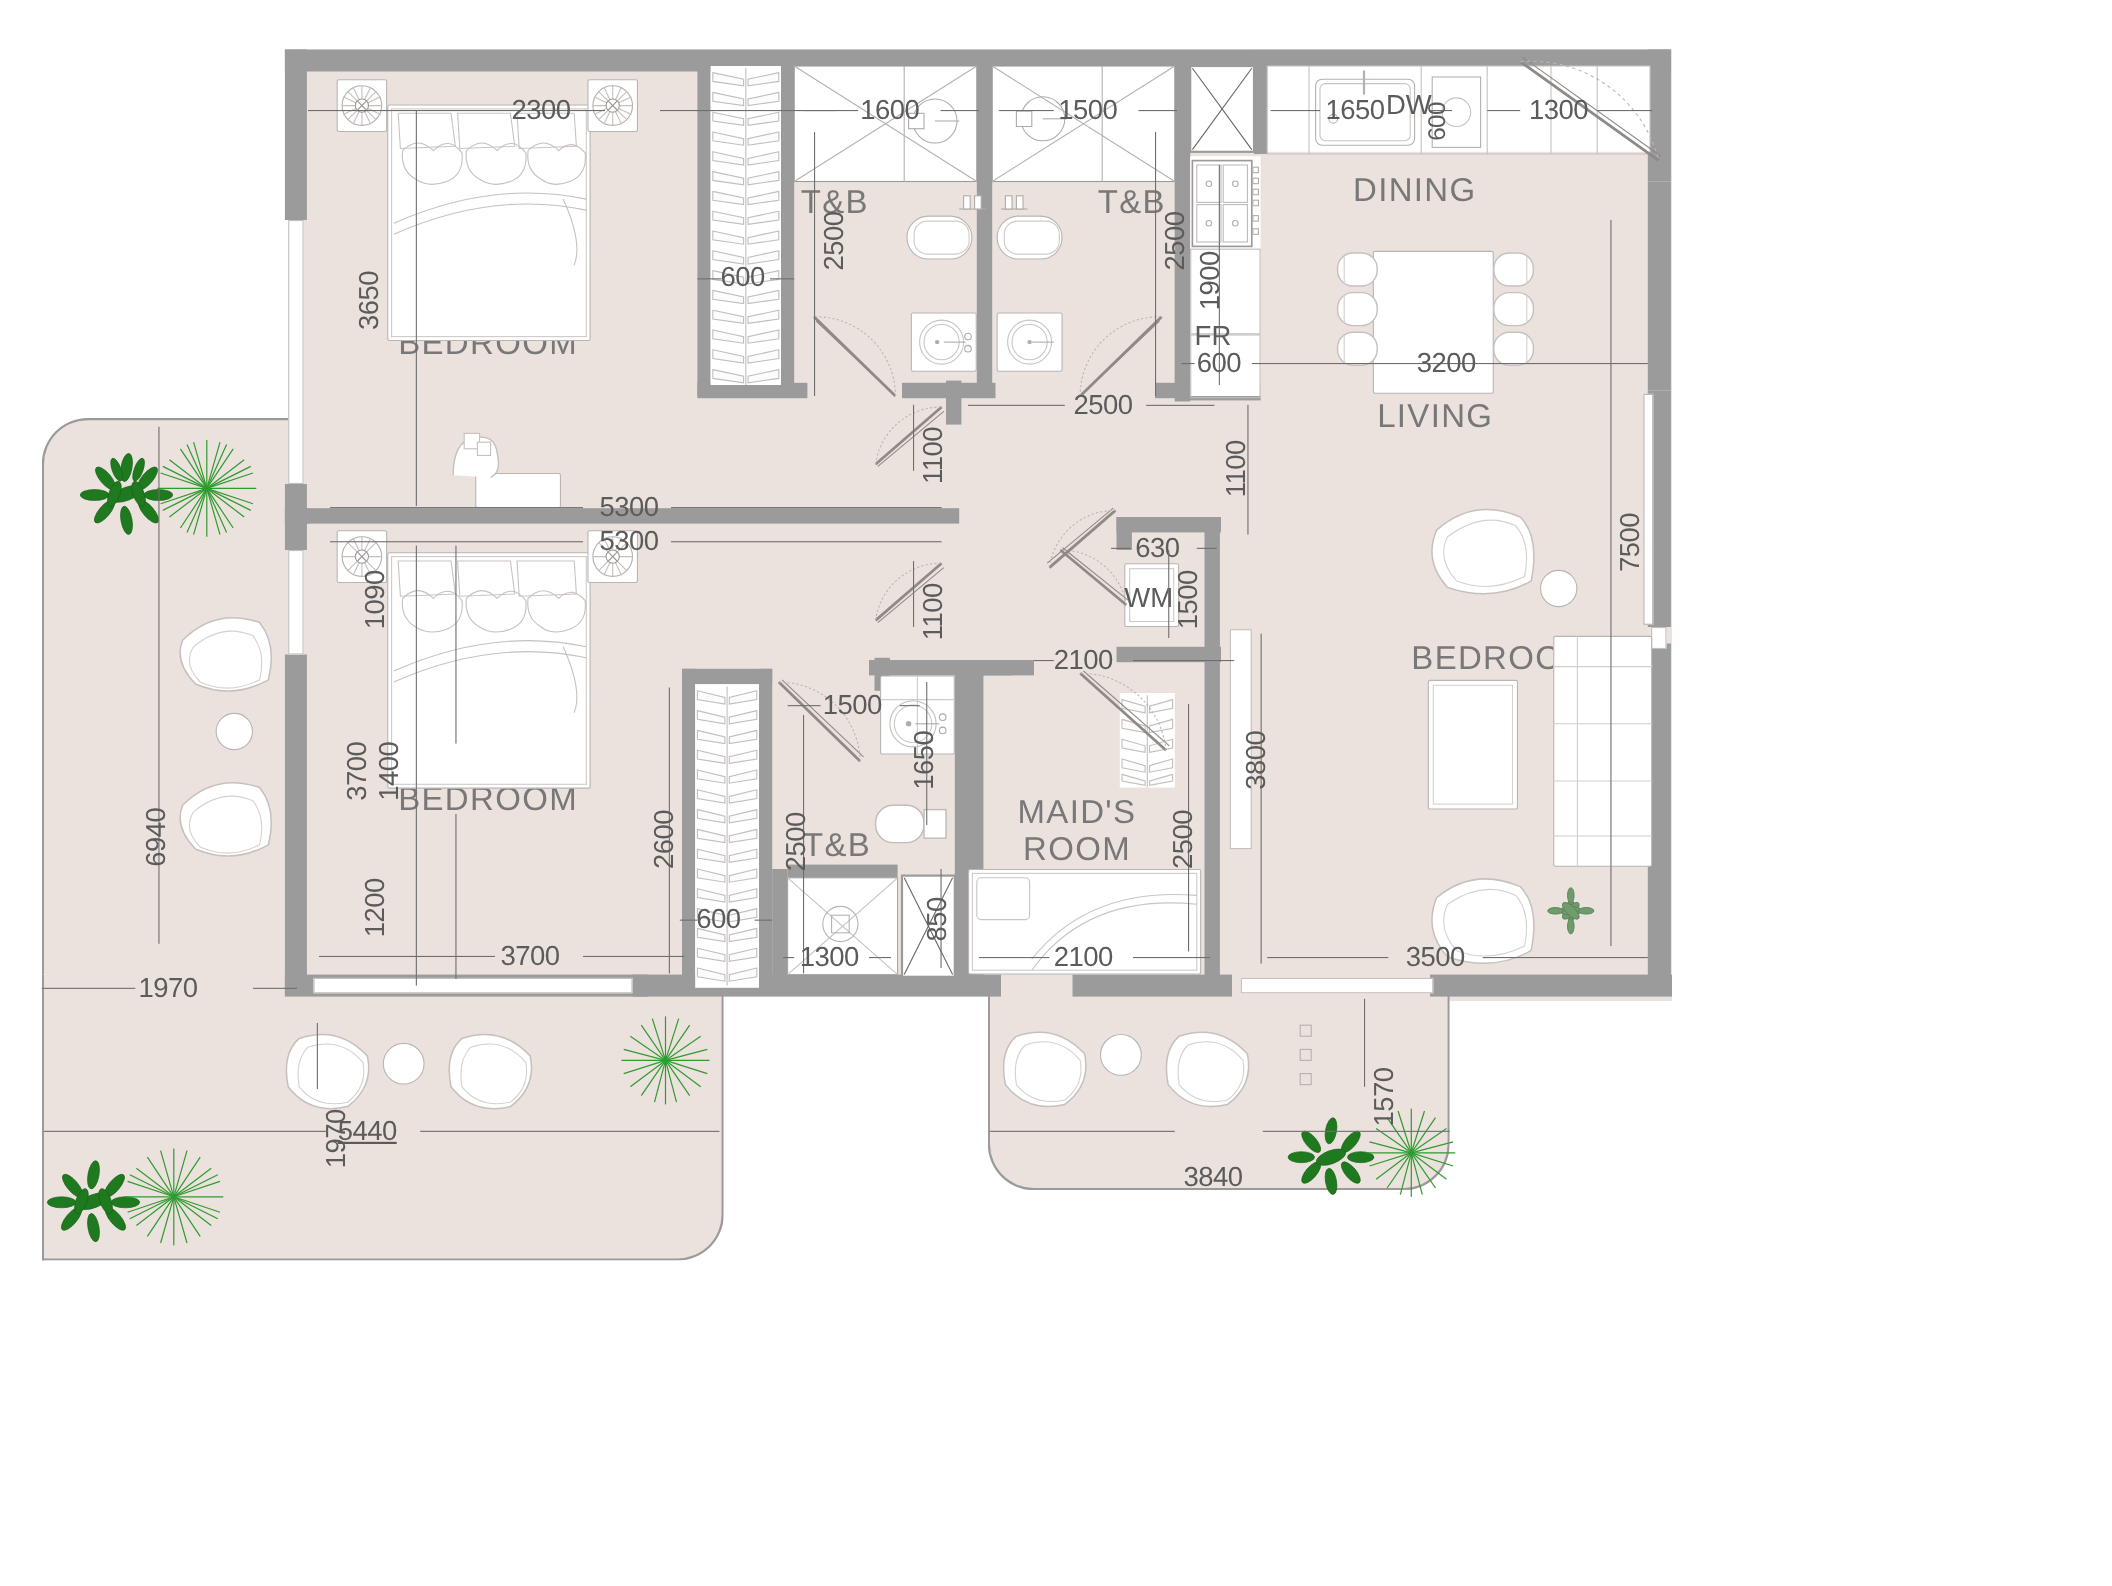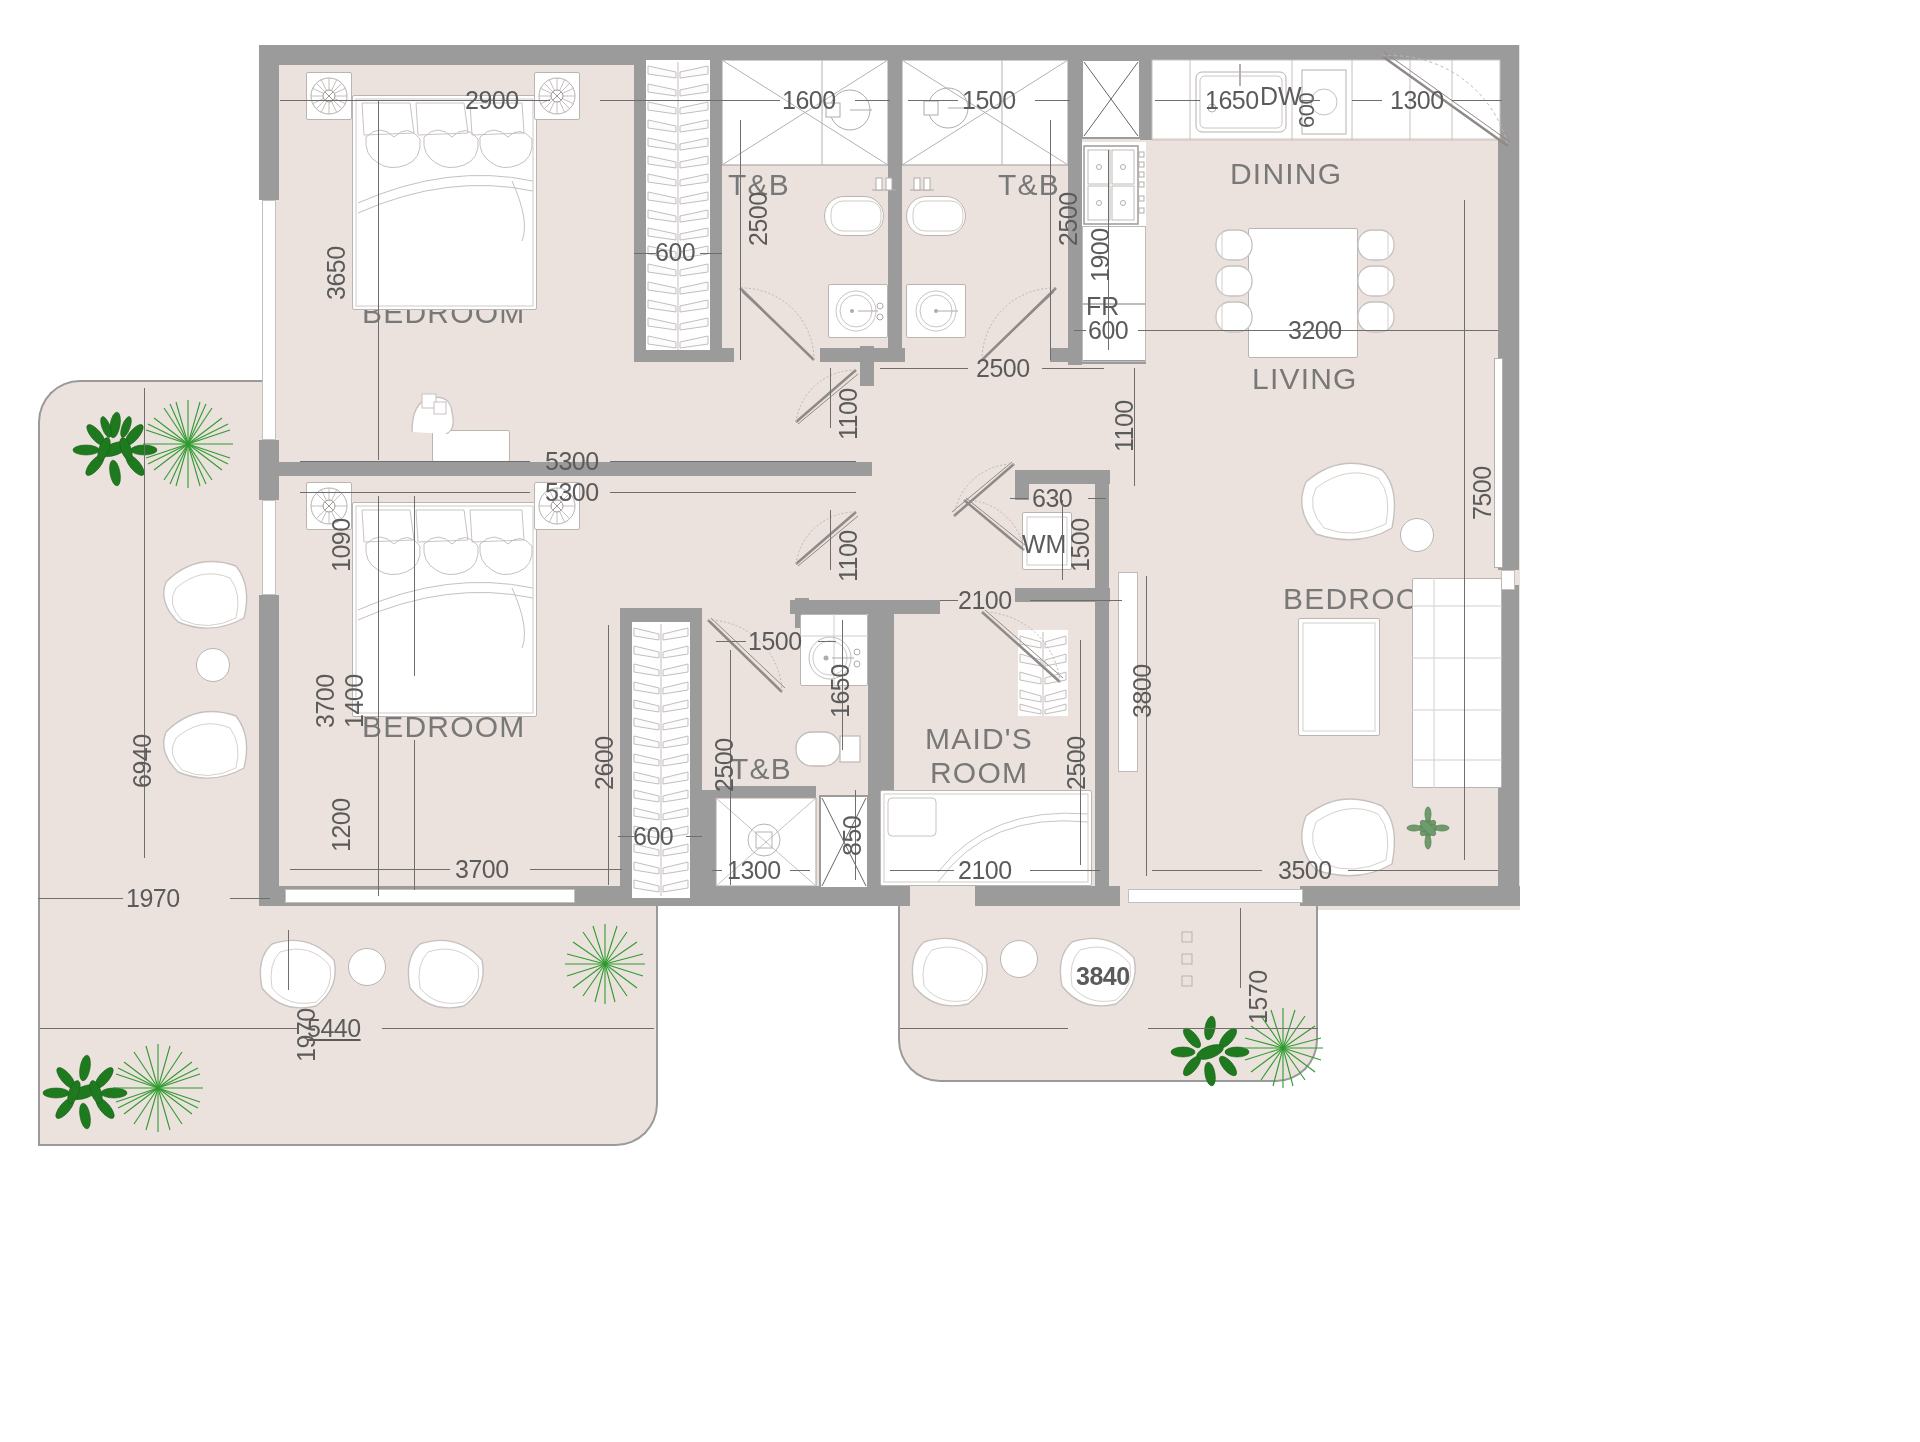--- a/index.html
+++ b/index.html
@@ -763,21 +763,21 @@
           <line x1="0" y1="0" x2="-22" y2="32"></line>
         <line x1="0" y1="0" x2="10" y2="38"></line>
           <line x1="0" y1="0" x2="-10" y2="38"></line>
         <line x1="0" y1="0" x2="0" y2="40"></line>
       </g>
     </g>
   </svg>
 
   <div class="dline" style="left:280px;top:100px;width:270px;"></div>
   <div class="dline" style="left:600px;top:100px;width:160px;"></div>
-  <div class="dim" style="left:465px;top:86px;">2900</div>
+  <div class="dim" style="left:465px;top:86px;">2300</div>
 
   <div class="dlinev" style="left:378px;top:100px;height:360px;"></div>
   <div class="dimv" style="left:322px;top:300px;">3650</div>
 
   <div class="dline" style="left:634px;top:253px;width:22px;"></div>
   <div class="dline" style="left:700px;top:253px;width:22px;"></div>
   <div class="dim" style="left:655px;top:238px;">600</div>
 
   <div class="dlinev" style="left:740px;top:120px;height:240px;"></div>
   <div class="dimv" style="left:744px;top:246px;">2500</div>
@@ -907,18 +907,18 @@
 
   <div class="dlinev" style="left:288px;top:930px;height:60px;"></div>
   <div class="dimv" style="left:292px;top:1062px;">1970</div>
 
   <div class="dline" style="left:40px;top:1028px;width:258px;"></div>
   <div class="dline" style="left:382px;top:1028px;width:272px;"></div>
   <div class="dim" style="left:307px;top:1014px;text-decoration:underline;">5440</div>
 
   <div class="dline" style="left:900px;top:1028px;width:168px;"></div>
   <div class="dline" style="left:1148px;top:1028px;width:170px;"></div>
-  <div class="dim" style="left:1076px;top:962px;font-weight:bold;">3840</div>
+  <div class="dim" style="left:1076px;top:1056px;">3840</div>
 
   <div class="dlinev" style="left:1240px;top:908px;height:80px;"></div>
   <div class="dimv" style="left:1244px;top:1024px;">1570</div>
 
 </div>
 
 </body></html>

